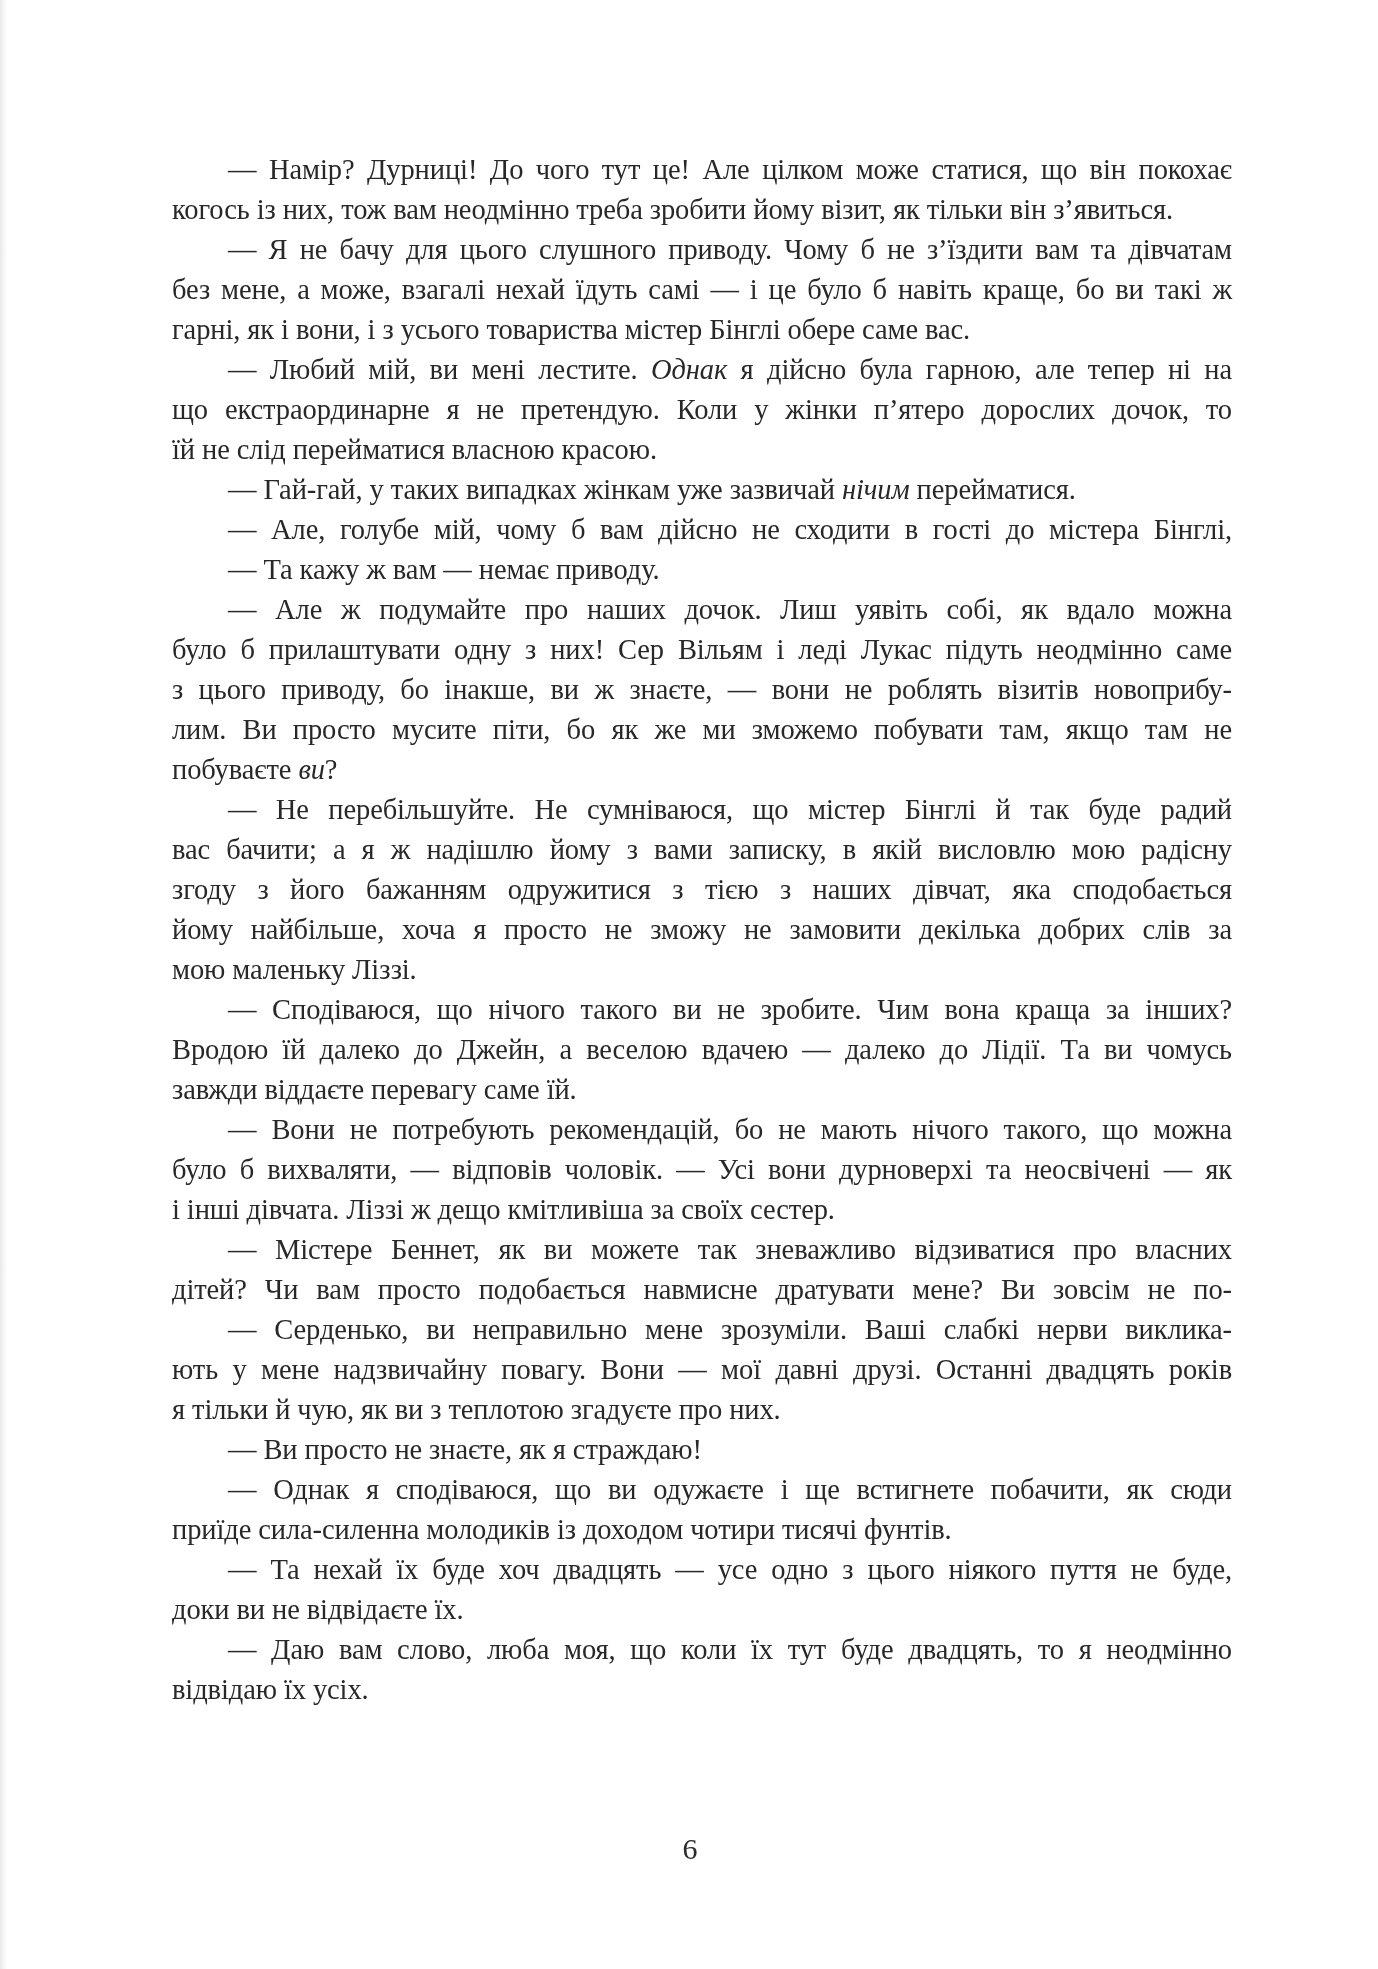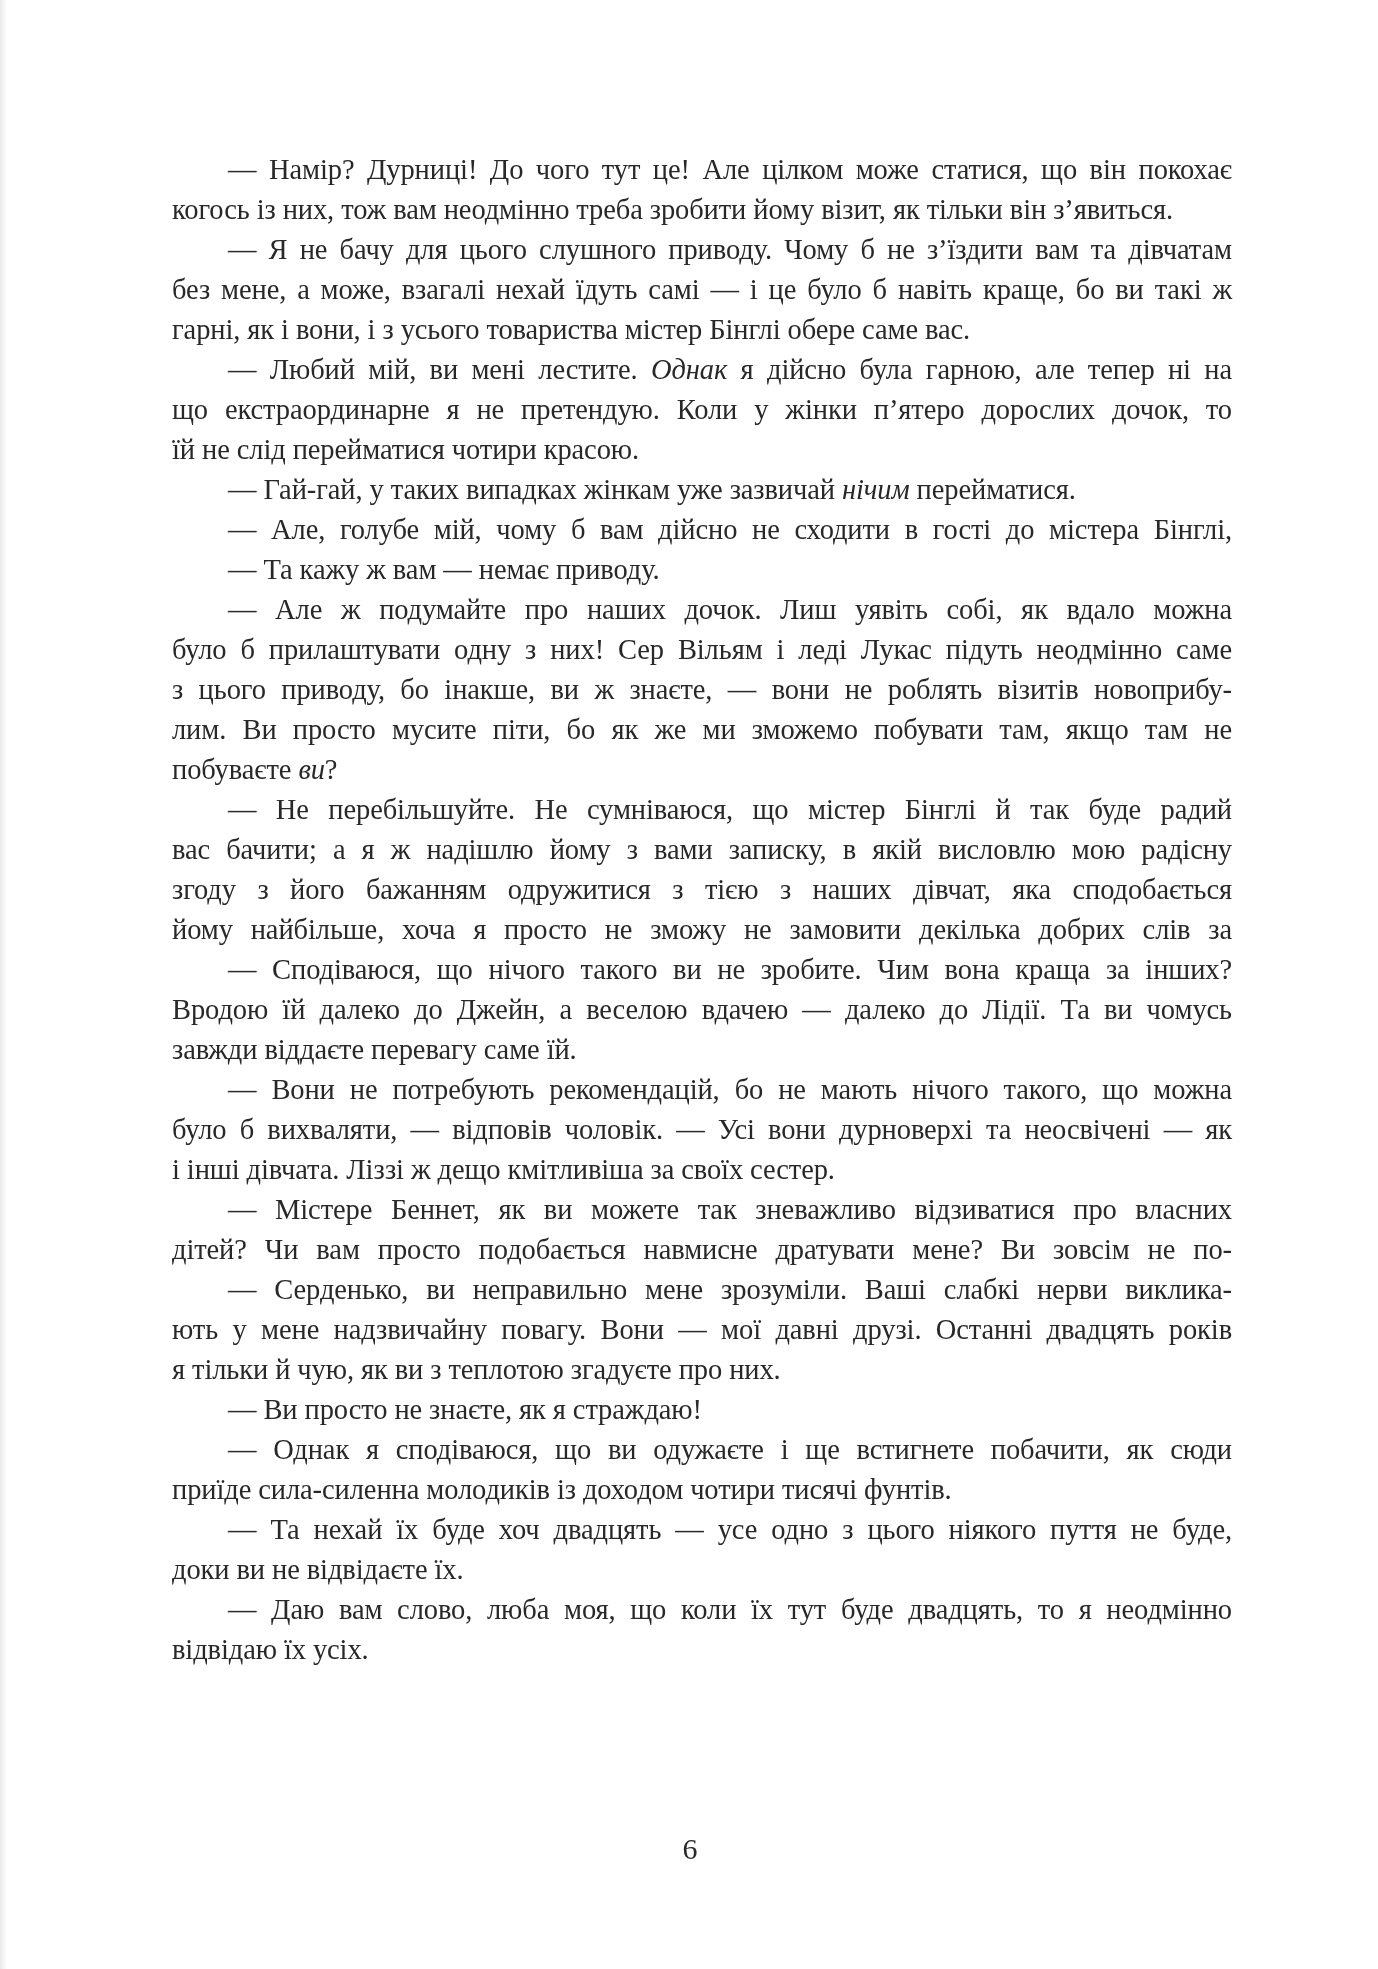--- a/index.html
+++ b/index.html
@@ -46,33 +46,34 @@
 <div class="edge"></div>
 
 <div class="page-text">
     <div class="line indent"><span>— Намір? Дурниці! До чого тут це! Але цілком може статися, що він покохає</span></div>
     <div class="line last"><span>когось із них, тож вам неодмінно треба зробити йому візит, як тільки він з’явиться.</span></div>
     <div class="line indent"><span>— Я не бачу для цього слушного приводу. Чому б не з’їздити вам та дівчатам</span></div>
     <div class="line"><span>без мене, а може, взагалі нехай їдуть самі — і це було б навіть краще, бо ви такі ж</span></div>
     <div class="line last"><span>гарні, як і вони, і з усього товариства містер Бінглі обере саме вас.</span></div>
     <div class="line indent"><span>— Любий мій, ви мені лестите. </span><span class="it">Однак</span><span> я дійсно була гарною, але тепер ні на</span></div>
     <div class="line"><span>що екстраординарне я не претендую. Коли у жінки п’ятеро дорослих дочок, то</span></div>
-    <div class="line last"><span>їй не слід перейматися чотири красою.</span></div>
+    <div class="line last"><span>їй не слід перейматися власною красою.</span></div>
     <div class="line indent last"><span>— Гай-гай, у таких випадках жінкам уже зазвичай </span><span class="it">нічим</span><span> перейматися.</span></div>
     <div class="line indent"><span>— Але, голубе мій, чому б вам дійсно не сходити в гості до містера Бінглі,</span></div>
     <div class="line indent last"><span>— Та кажу ж вам — немає приводу.</span></div>
     <div class="line indent"><span>— Але ж подумайте про наших дочок. Лиш уявіть собі, як вдало можна</span></div>
     <div class="line"><span>було б прилаштувати одну з них! Сер Вільям і леді Лукас підуть неодмінно саме</span></div>
     <div class="line"><span>з цього приводу, бо інакше, ви ж знаєте, — вони не роблять візитів новоприбу-</span></div>
     <div class="line"><span>лим. Ви просто мусите піти, бо як же ми зможемо побувати там, якщо там не</span></div>
     <div class="line last"><span>побуваєте </span><span class="it">ви</span><span>?</span></div>
     <div class="line indent"><span>— Не перебільшуйте. Не сумніваюся, що містер Бінглі й так буде радий</span></div>
     <div class="line"><span>вас бачити; а я ж надішлю йому з вами записку, в якій висловлю мою радісну</span></div>
     <div class="line"><span>згоду з його бажанням одружитися з тією з наших дівчат, яка сподобається</span></div>
     <div class="line"><span>йому найбільше, хоча я просто не зможу не замовити декілька добрих слів за</span></div>
+    <div class="line last"><span>мою маленьку Ліззі.</span></div>
     <div class="line indent"><span>— Сподіваюся, що нічого такого ви не зробите. Чим вона краща за інших?</span></div>
     <div class="line"><span>Вродою їй далеко до Джейн, а веселою вдачею — далеко до Лідії. Та ви чомусь</span></div>
     <div class="line last"><span>завжди віддаєте перевагу саме їй.</span></div>
     <div class="line indent"><span>— Вони не потребують рекомендацій, бо не мають нічого такого, що можна</span></div>
     <div class="line"><span>було б вихваляти, — відповів чоловік. — Усі вони дурноверхі та неосвічені — як</span></div>
     <div class="line last"><span>і інші дівчата. Ліззі ж дещо кмітливіша за своїх сестер.</span></div>
     <div class="line indent"><span>— Містере Беннет, як ви можете так зневажливо відзиватися про власних</span></div>
     <div class="line"><span>дітей? Чи вам просто подобається навмисне дратувати мене? Ви зовсім не по-</span></div>
     <div class="line indent"><span>— Серденько, ви неправильно мене зрозуміли. Ваші слабкі нерви виклика-</span></div>
     <div class="line"><span>ють у мене надзвичайну повагу. Вони — мої давні друзі. Останні двадцять років</span></div>

